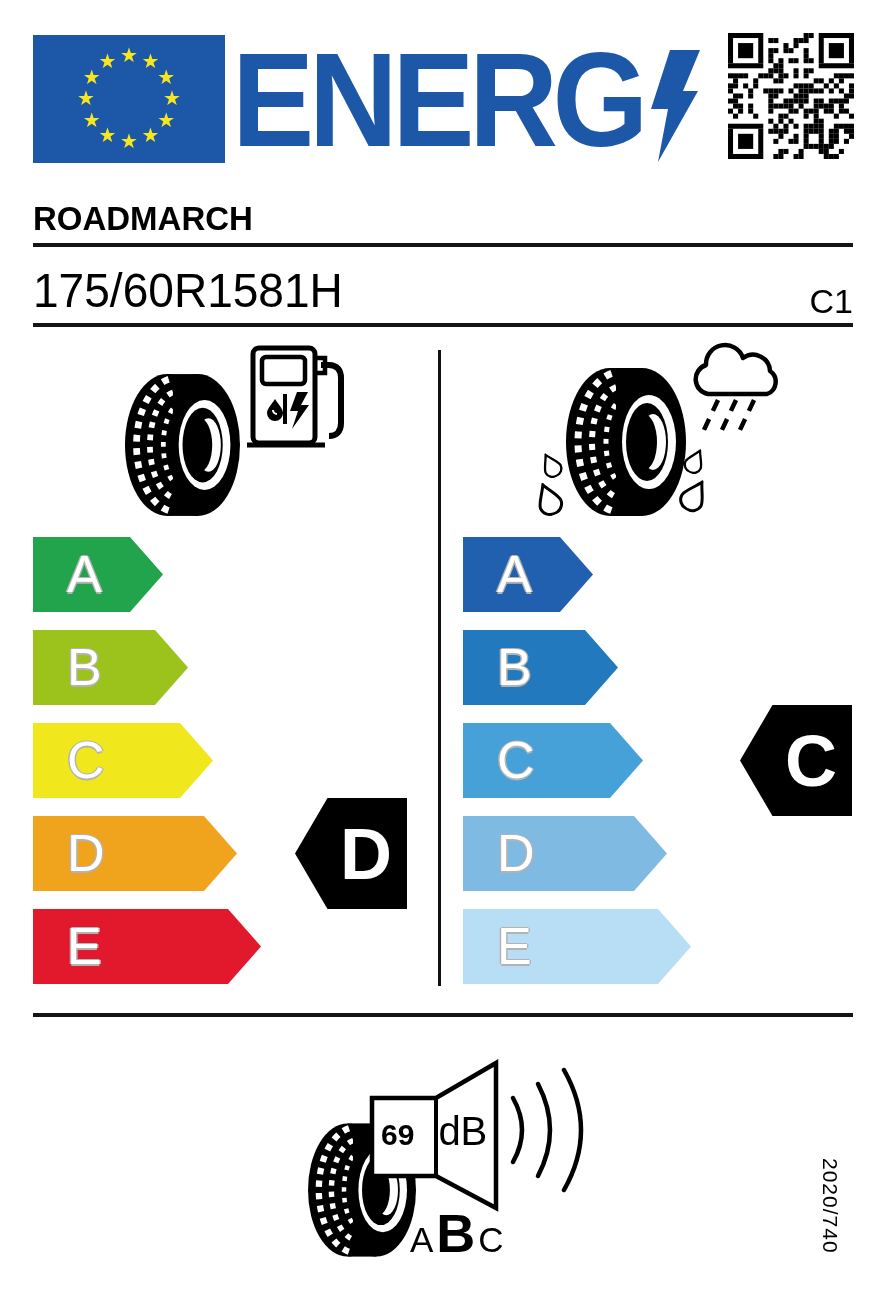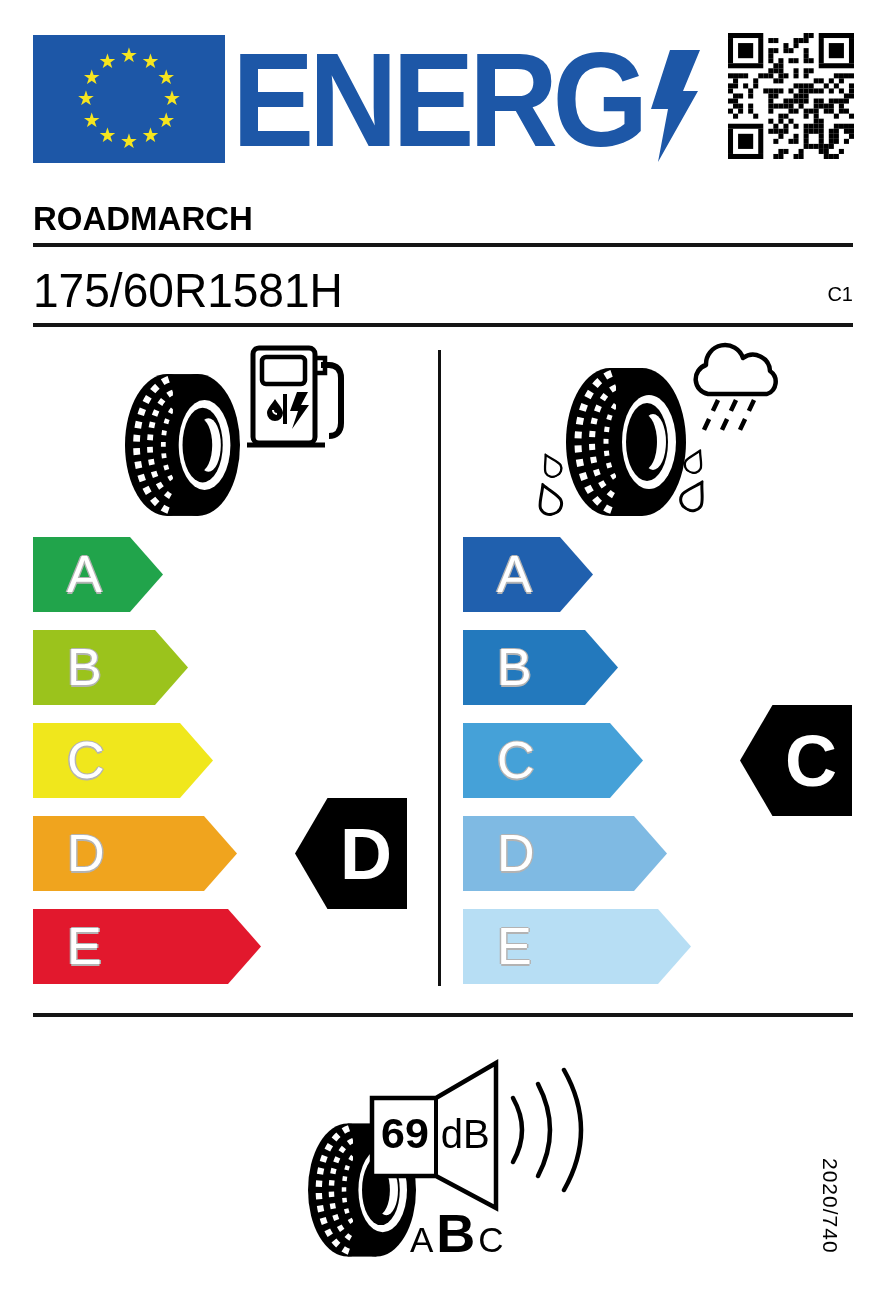--- a/index.html
+++ b/index.html
@@ -16,21 +16,21 @@
     white-space:nowrap;
   }
   .bolt{position:absolute; left:648px; top:50px;}
   .qr{position:absolute; left:728px; top:33px;}
   
   .brand{position:absolute; left:33px; top:201px; font-size:34px; font-weight:bold; line-height:1; transform:scaleX(0.97); transform-origin:left top;}
   .model{position:absolute; right:33px; top:202px; font-size:33px; line-height:1;}
   .rule{position:absolute; left:33px; right:33px; height:3.5px; background:#151515;}
   .rule1{top:243px;} .rule2{top:323px;} .rule3{top:1013px; height:4px;}
   .tire-size{position:absolute; left:33px; top:266px; font-size:49px; line-height:1; transform:scaleX(0.94); transform-origin:left top;}
-  .tire-class{position:absolute; right:33px; top:284px; font-size:20px; line-height:1;}
+  .tire-class{position:absolute; right:33px; top:284px; font-size:34px; line-height:1;}
   
   .vdivider{position:absolute; left:438px; top:350px; width:3px; height:636px; background:#111;}
   .icon{position:absolute;}
   
   .scale{position:absolute; top:537px; width:400px;}
   .scale-fuel{left:33px;} .scale-wet{left:463px;}
   .grade-bar{
     position:relative; height:75px; margin-bottom:18px;
     clip-path:polygon(0 0, calc(100% - 33px) 0, 100% 50%, calc(100% - 33px) 100%, 0 100%);
     filter:drop-shadow(0 0 1px rgba(0,0,0,0.35));
@@ -42,22 +42,22 @@
   }
   .indicator{
     position:absolute; width:112px; height:111px; background:#000;
     clip-path:polygon(0 50%, 29% 0, 100% 0, 100% 100%, 29% 100%);
     display:flex; align-items:center; justify-content:center; padding-left:30px; box-sizing:border-box;
   }
   .indicator-fuel{left:295px;} .indicator-wet{left:740px;}
   .indicator-letter{color:#fff; font-size:72px; font-weight:bold; line-height:1;}
   
   .db-box{position:absolute; left:381px; top:1109px; white-space:nowrap;}
-  .db-value{font-size:43px; font-weight:bold;}
-  .db-unit{font-size:40px; font-weight:normal; margin-left:12px;}
+  .db-value{font-size:30px; font-weight:bold;}
+  .db-unit{font-size:40px; font-weight:normal; margin-left:24px;}
   .noise-classes{position:absolute; left:410px; top:1206px; display:inline-flex; align-items:baseline; gap:3px;}
   .noise-class{font-size:35px; line-height:1;}
   .noise-active{font-size:54px; font-weight:bold;}
   .regulation{
     position:absolute; left:820px; top:1158px; font-size:21px; line-height:1;
     writing-mode:vertical-rl; letter-spacing:1px;
   }
   svg{display:block;}
 </style>
 </head>

